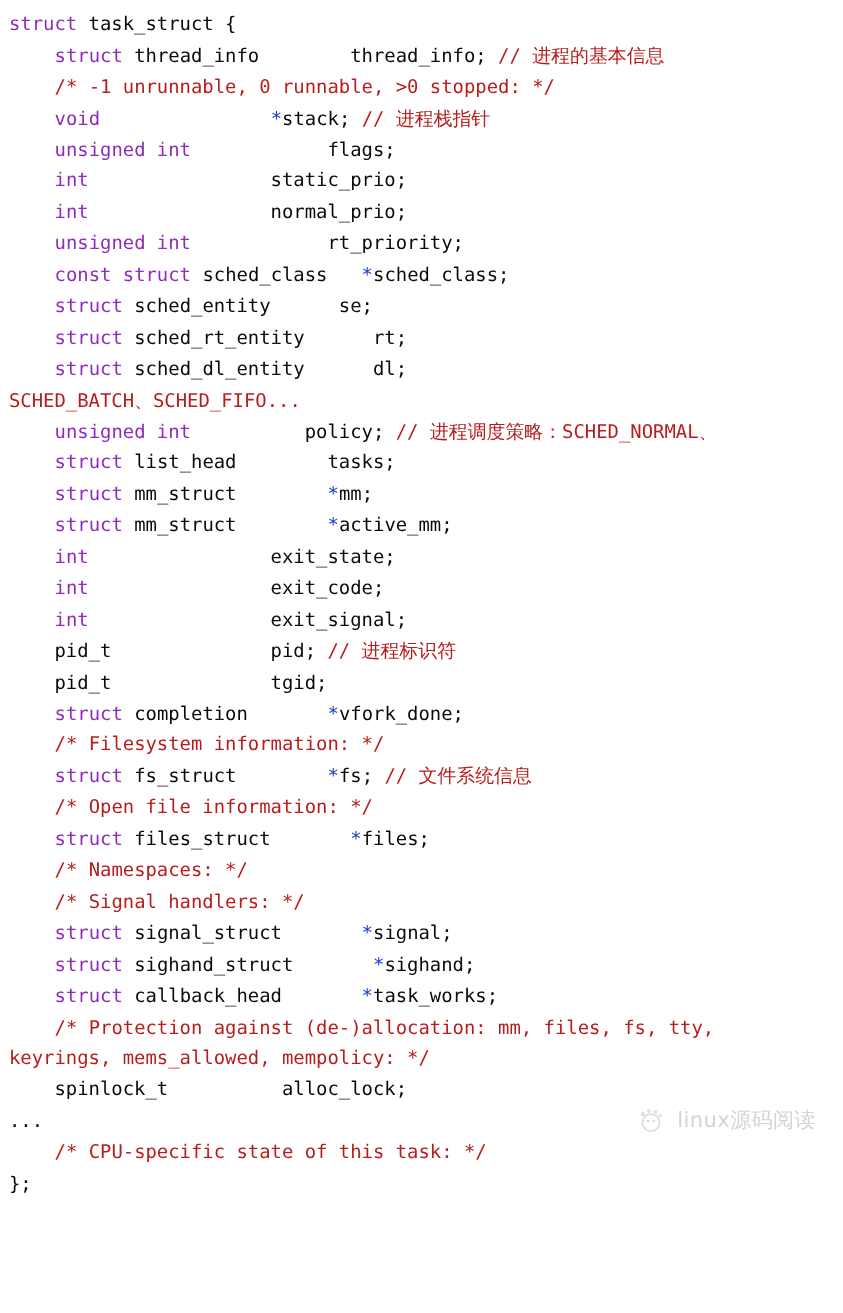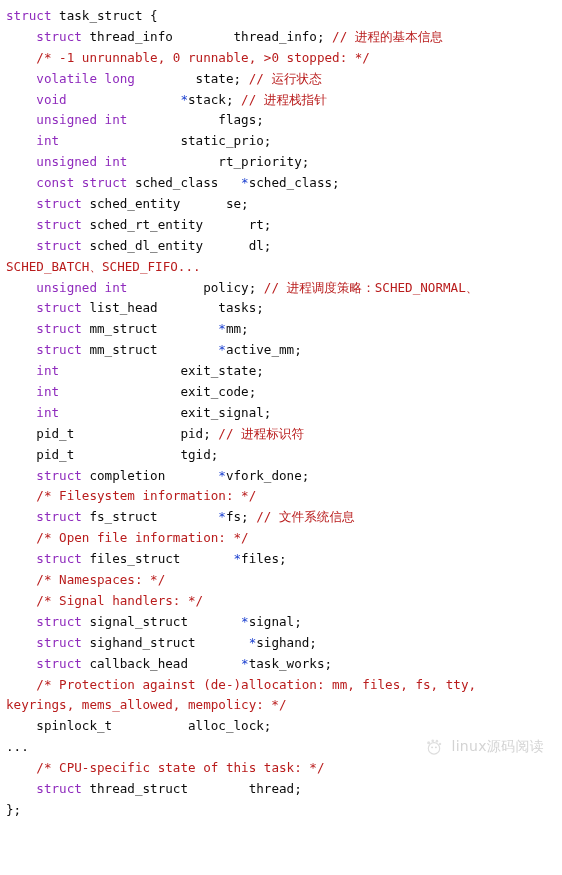--- a/index.html
+++ b/index.html
@@ -63,24 +63,24 @@
 </style>
 </head>
 <body>
 
 <div id="code-listing">
 
   <div id="code-lines">
       <div class="code-line"><span class="tok kw">struct</span><span class="tok id"> task_struct {</span></div>
       <div class="code-line"><span class="tok pun">    </span><span class="tok kw">struct</span><span class="tok id"> thread_info        thread_info; </span><span class="tok cm">// 进程的基本信息</span></div>
       <div class="code-line"><span class="tok pun">    </span><span class="tok cm">/* -1 unrunnable, 0 runnable, &gt;0 stopped: */</span></div>
-      <div class="code-line"><span class="tok pun">    </span><span class="tok kw">volatile long</span><span class="tok id">        state; </span><span class="tok cm">// 运行状态</span></div>
       <div class="code-line"><span class="tok pun">    </span><span class="tok kw">void</span><span class="tok id">               </span><span class="tok ptr">*</span><span class="tok id">stack; </span><span class="tok cm">// 进程栈指针</span></div>
       <div class="code-line"><span class="tok pun">    </span><span class="tok kw">unsigned int</span><span class="tok id">            flags;</span></div>
       <div class="code-line"><span class="tok pun">    </span><span class="tok kw">int</span><span class="tok id">                static_prio;</span></div>
+      <div class="code-line"><span class="tok pun">    </span><span class="tok kw">int</span><span class="tok id">                normal_prio;</span></div>
       <div class="code-line"><span class="tok pun">    </span><span class="tok kw">unsigned int</span><span class="tok id">            rt_priority;</span></div>
       <div class="code-line"><span class="tok pun">    </span><span class="tok kw">const struct</span><span class="tok id"> sched_class   </span><span class="tok ptr">*</span><span class="tok id">sched_class;</span></div>
       <div class="code-line"><span class="tok pun">    </span><span class="tok kw">struct</span><span class="tok id"> sched_entity      se;</span></div>
       <div class="code-line"><span class="tok pun">    </span><span class="tok kw">struct</span><span class="tok id"> sched_rt_entity      rt;</span></div>
       <div class="code-line"><span class="tok pun">    </span><span class="tok kw">struct</span><span class="tok id"> sched_dl_entity      dl;</span></div>
       <div class="code-line"><span class="tok cm">SCHED_BATCH、SCHED_FIFO...</span></div>
       <div class="code-line"><span class="tok pun">    </span><span class="tok kw">unsigned int</span><span class="tok id">          policy; </span><span class="tok cm">// 进程调度策略：SCHED_NORMAL、</span></div>
       <div class="code-line"><span class="tok pun">    </span><span class="tok kw">struct</span><span class="tok id"> list_head        tasks;</span></div>
       <div class="code-line"><span class="tok pun">    </span><span class="tok kw">struct</span><span class="tok id"> mm_struct        </span><span class="tok ptr">*</span><span class="tok id">mm;</span></div>
       <div class="code-line"><span class="tok pun">    </span><span class="tok kw">struct</span><span class="tok id"> mm_struct        </span><span class="tok ptr">*</span><span class="tok id">active_mm;</span></div>
@@ -97,21 +97,20 @@
       <div class="code-line"><span class="tok pun">    </span><span class="tok cm">/* Namespaces: */</span></div>
       <div class="code-line"><span class="tok pun">    </span><span class="tok cm">/* Signal handlers: */</span></div>
       <div class="code-line"><span class="tok pun">    </span><span class="tok kw">struct</span><span class="tok id"> signal_struct       </span><span class="tok ptr">*</span><span class="tok id">signal;</span></div>
       <div class="code-line"><span class="tok pun">    </span><span class="tok kw">struct</span><span class="tok id"> sighand_struct       </span><span class="tok ptr">*</span><span class="tok id">sighand;</span></div>
       <div class="code-line"><span class="tok pun">    </span><span class="tok kw">struct</span><span class="tok id"> callback_head       </span><span class="tok ptr">*</span><span class="tok id">task_works;</span></div>
       <div class="code-line"><span class="tok pun">    </span><span class="tok cm">/* Protection against (de-)allocation: mm, files, fs, tty,</span></div>
       <div class="code-line"><span class="tok cm">keyrings, mems_allowed, mempolicy: */</span></div>
       <div class="code-line"><span class="tok id">    spinlock_t          alloc_lock;</span></div>
       <div class="code-line"><span class="tok id">...</span></div>
       <div class="code-line"><span class="tok pun">    </span><span class="tok cm">/* CPU-specific state of this task: */</span></div>
-      <div class="code-line"><span class="tok pun">    </span><span class="tok kw">struct</span><span class="tok id"> thread_struct        thread;</span></div>
       <div class="code-line"><span class="tok id">};</span></div>
     </div>
 
   <div id="watermark">
     <svg class="wm-logo" viewBox="0 0 24 24" aria-hidden="true">
       <circle cx="12" cy="13.5" r="6.2" fill="none" stroke="#c9c9c9" stroke-width="1.3"></circle>
       <circle cx="6.2" cy="7.4" r="1.7" fill="#cfcfcf"></circle>
       <circle cx="10.6" cy="5.2" r="1.5" fill="#cfcfcf"></circle>
       <circle cx="15.2" cy="5.6" r="1.4" fill="#cfcfcf"></circle>
       <circle cx="18.6" cy="8.6" r="1.3" fill="#cfcfcf"></circle>

